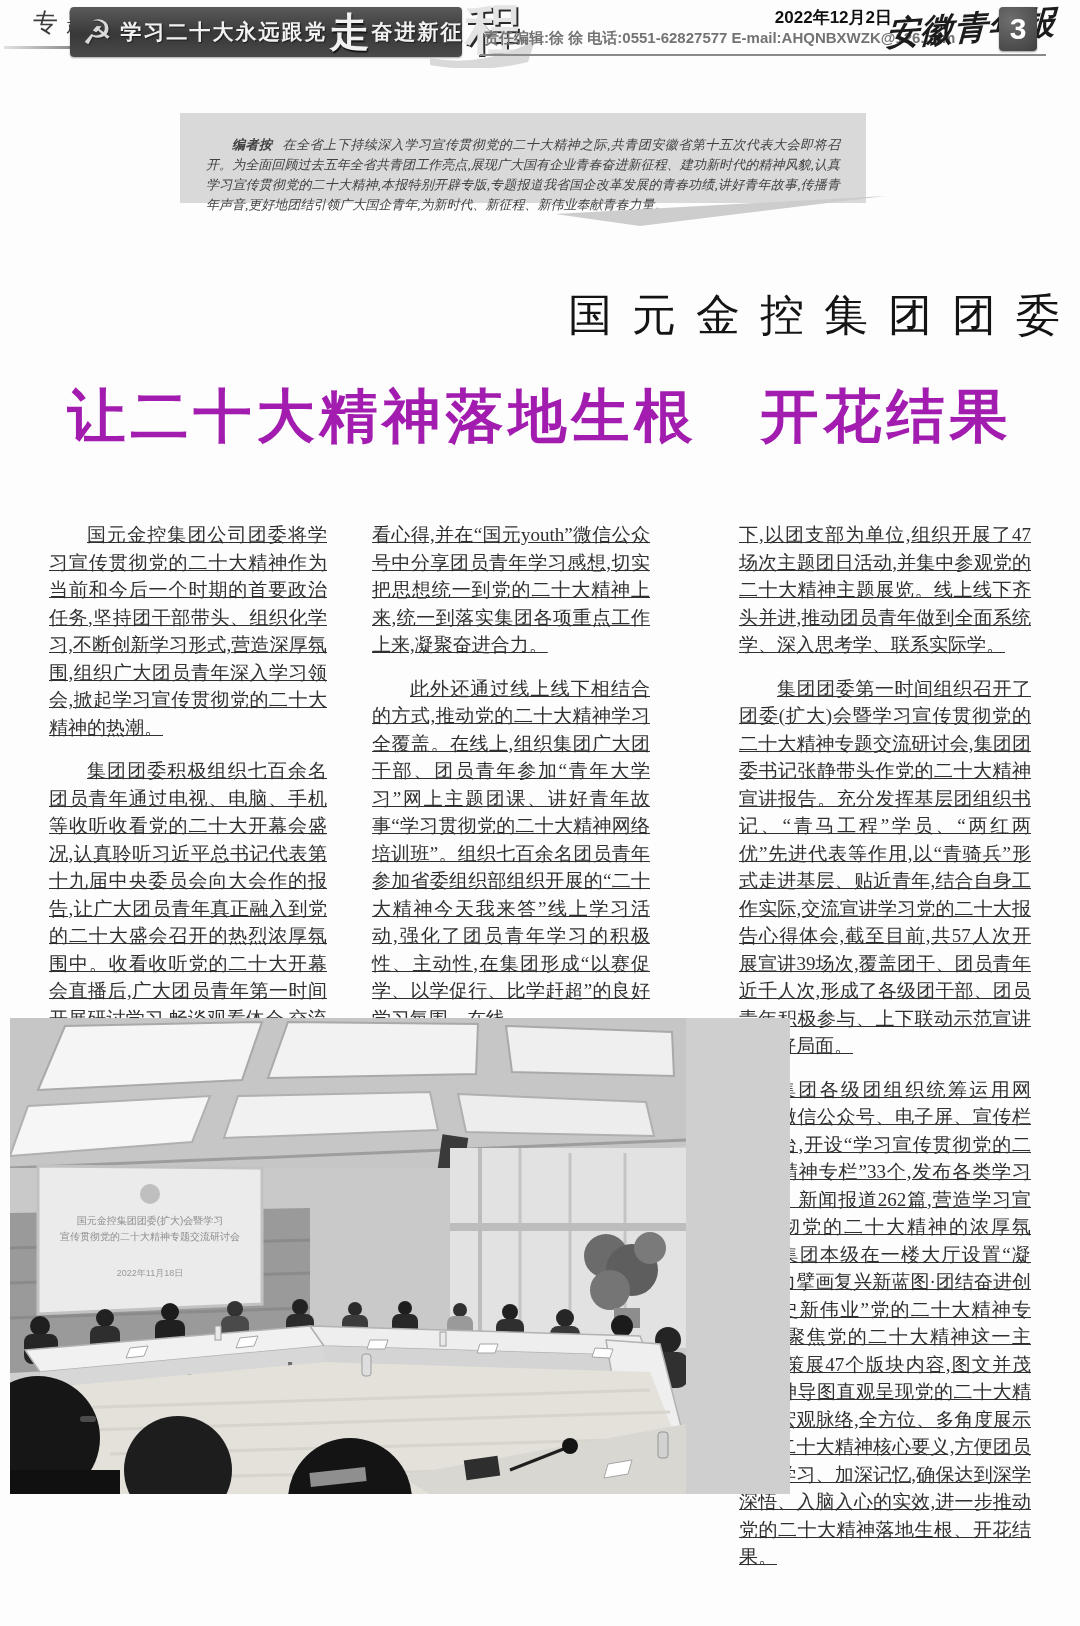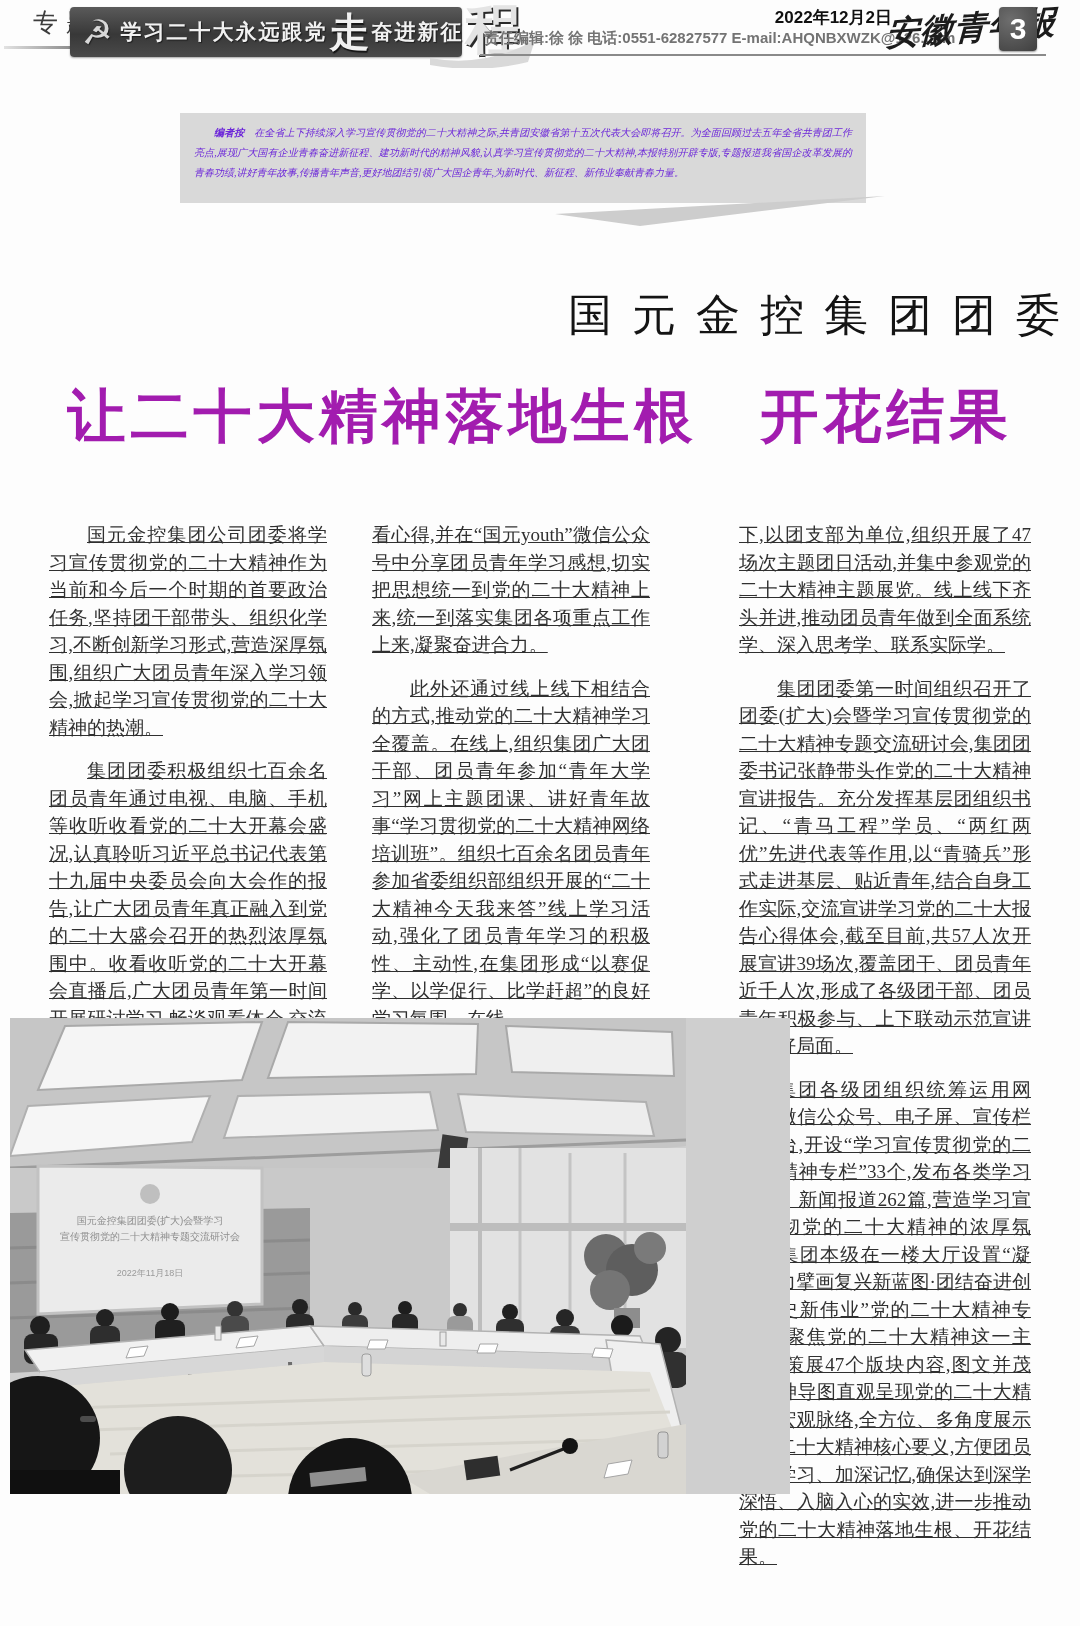--- a/index.html
+++ b/index.html
@@ -33,22 +33,22 @@
   .paper-name{left:886px;top:6px;font-size:33px;font-weight:bold;font-style:italic;color:#1c1c1c;
               transform:rotate(-4deg) skewX(-6deg);letter-spacing:1px;}
   .page-num{left:999px;top:7px;width:38px;height:44px;border-radius:4px;
             background:radial-gradient(circle at 30% 30%,#6e6e6e,#3f3f3f);
             color:#fff;font-size:30px;font-weight:bold;display:flex;align-items:center;justify-content:center;
             font-family:"Liberation Sans","DejaVu Sans",sans-serif;box-shadow:0 1px 2px rgba(0,0,0,.4);}
 
   
   .note-box{left:180px;top:113px;width:686px;height:90px;background:#d9d9d9;
             padding:10px 14px;box-sizing:border-box;}
-  .note-text{font-size:10px;line-height:20px;font-style:italic;color:#6d28d9;
-             text-align:justify;text-indent:2em;margin:0;}
+  .note-text{font-size:13px;line-height:20px;font-style:italic;color:#404040;
+             text-align:justify;text-indent:2em;margin:12px;}
   .note-label{font-weight:bold;margin-right:10px;}
   .note-swoosh{left:555px;top:194px;width:330px;height:36px;}
 
   
   .kicker{left:0;top:286px;width:100%;text-align:right;font-size:44px;font-weight:400;
           letter-spacing:20px;color:#141414;}
   .headline{left:0;top:378px;width:100%;text-align:center;font-size:58px;font-weight:900;
             letter-spacing:5px;color:#a21caf;}
 
   

